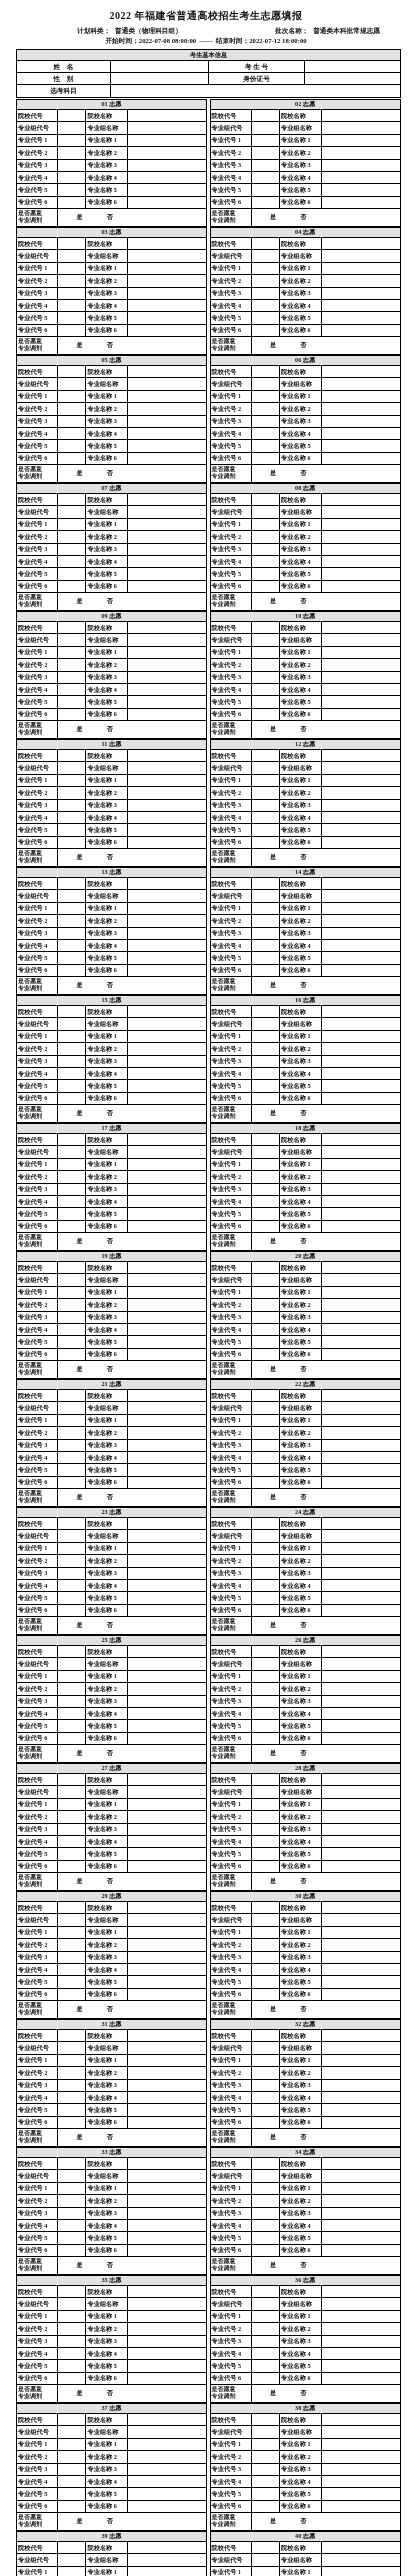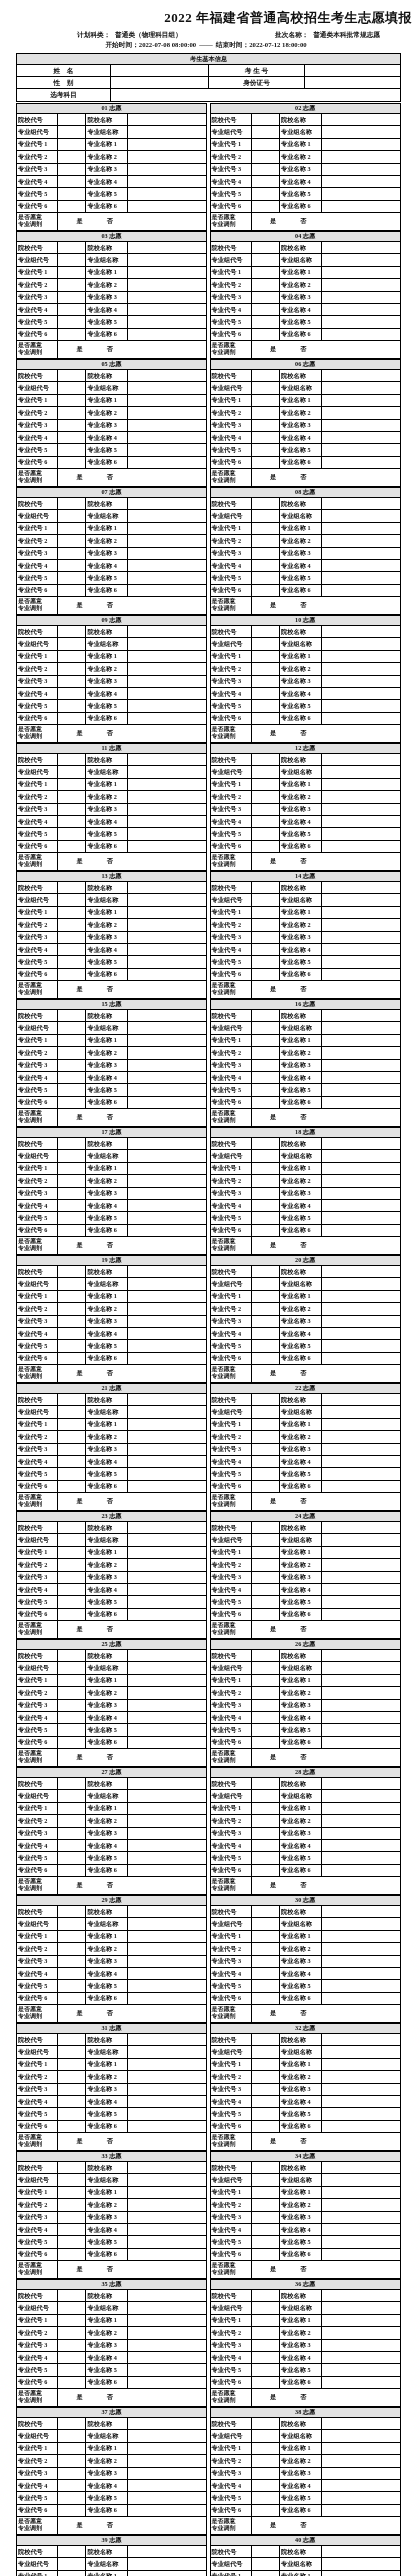--- a/index.html
+++ b/index.html
@@ -5,21 +5,21 @@
   * { margin:0; padding:0; box-sizing:border-box; }
   html, body { background:#ffffff; }
   body {
     width:412px; height:2672px;
     font-family:"Liberation Serif","DejaVu Serif",serif;
     color:#111111;
     overflow:hidden;
     position:relative;
   }
   .doc { padding-top:9.3px; }
-  .title { text-align:right; font-size:13px; font-weight:bold; letter-spacing:0.5px; }
+  .title { text-align:center; font-size:10px; font-weight:bold; letter-spacing:0.5px; }
   .meta-line {
     display:flex; justify-content:space-between;
     margin-top:3.6px; padding-left:77px; padding-right:32px;
     font-size:6.7px; font-weight:bold;
   }
   .meta-label { margin-right:4.6px; }
   .time-line { text-align:center; margin-top:1.5px; font-size:6.7px; font-weight:bold; }
   .sep { margin:0 3.1px; }
 
   .form-area { width:385px; margin:3.1px 0 0 16px; }

